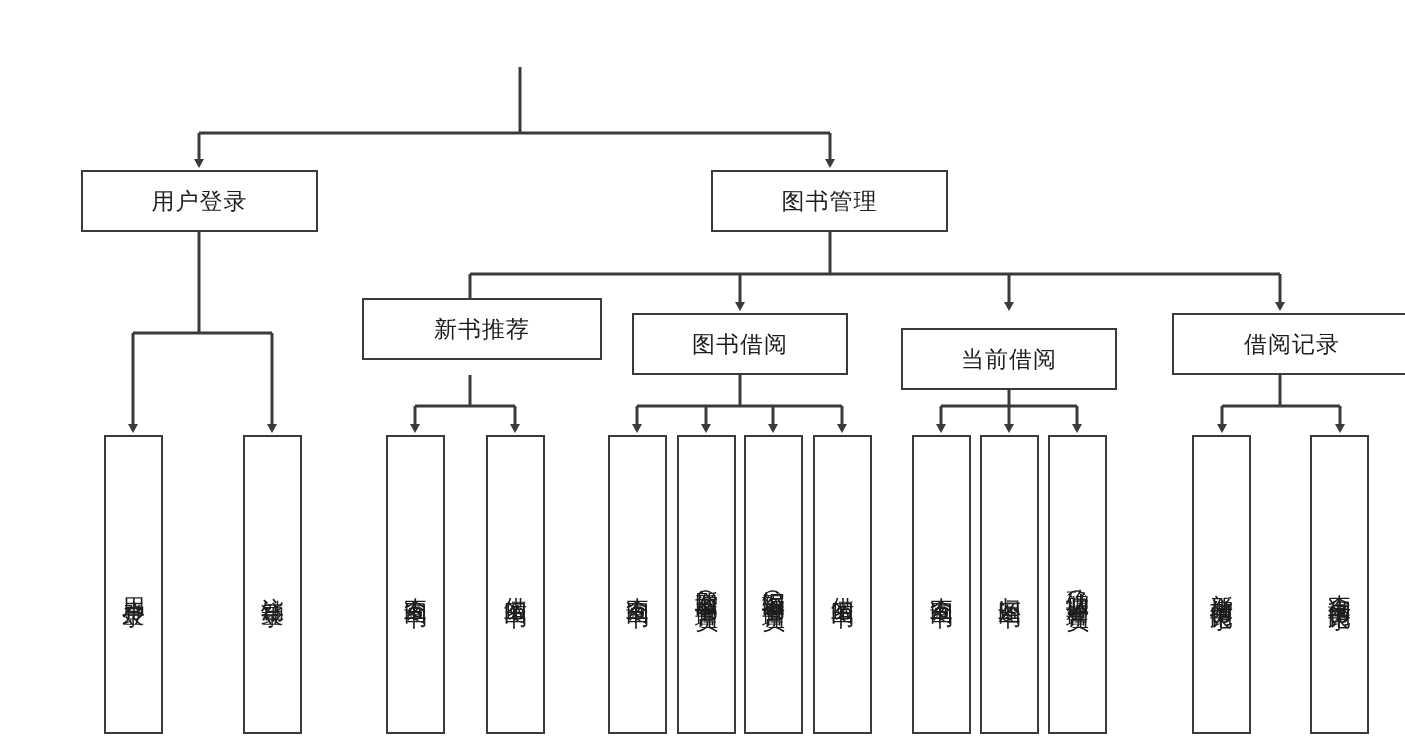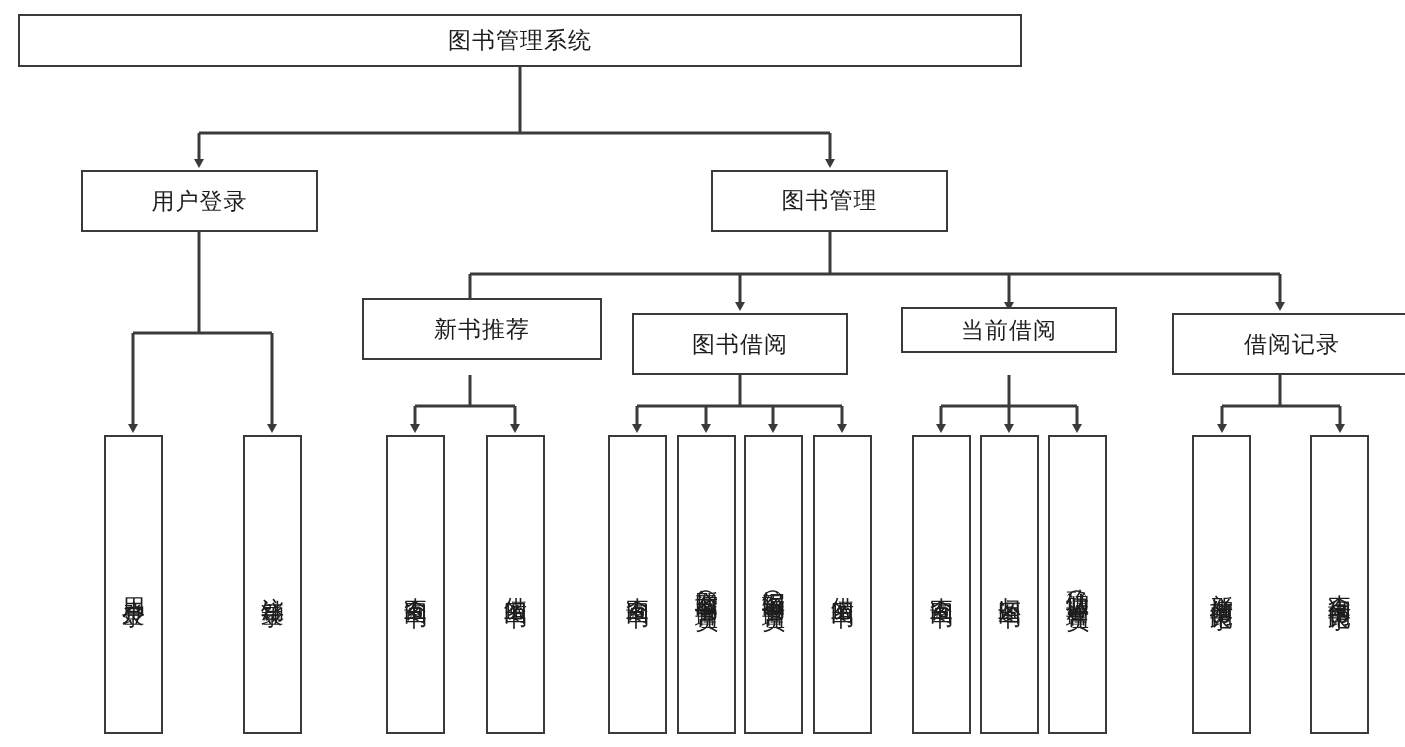--- a/index.html
+++ b/index.html
@@ -110,38 +110,35 @@
       <path d="M1009,406 L1009,425" marker-end="url(#arrowhead)"></path>
       <path d="M1077,406 L1077,425" marker-end="url(#arrowhead)"></path>
 
       <path d="M1280,375 L1280,406"></path>
       <path d="M1222,406 L1340,406"></path>
       <path d="M1222,406 L1222,425" marker-end="url(#arrowhead)"></path>
       <path d="M1340,406 L1340,425" marker-end="url(#arrowhead)"></path>
     </g>
   </svg>
 
-  <div class="node horizontal" style="left:18px; top:14px; width:1004px; height:53px;">
-    <span>图书管理系统</span>
-  </div>
 
   <div class="node horizontal" style="left:81px; top:170px; width:237px; height:62px;">
     <span>用户登录</span>
   </div>
-  <div class="node horizontal" style="left:711px; top:170px; width:237px; height:62px;font-family:Liberation Serif, serif;">
+  <div class="node horizontal" style="left:711px; top:170px; width:237px; height:62px;">
     <span>图书管理</span>
   </div>
 
   <div class="node horizontal" style="left:362px; top:298px; width:240px; height:62px;">
     <span>新书推荐</span>
   </div>
   <div class="node horizontal" style="left:632px; top:313px; width:216px; height:62px;">
     <span>图书借阅</span>
   </div>
-  <div class="node horizontal" style="left:901px; top:307px; width:216px; height:46px;">
+  <div class="node horizontal" style="left:901px; top:328px; width:216px; height:62px;">
     <span>当前借阅</span>
   </div>
   <div class="node horizontal" style="left:1172px; top:313px; width:240px; height:62px;">
     <span>借阅记录</span>
   </div>
 
   <div class="node vertical" style="left:104px; top:435px; width:59px; height:299px;">
     <span class="vlabel">用户登录</span>
   </div>
   <div class="node vertical" style="left:243px; top:435px; width:59px; height:299px;">

